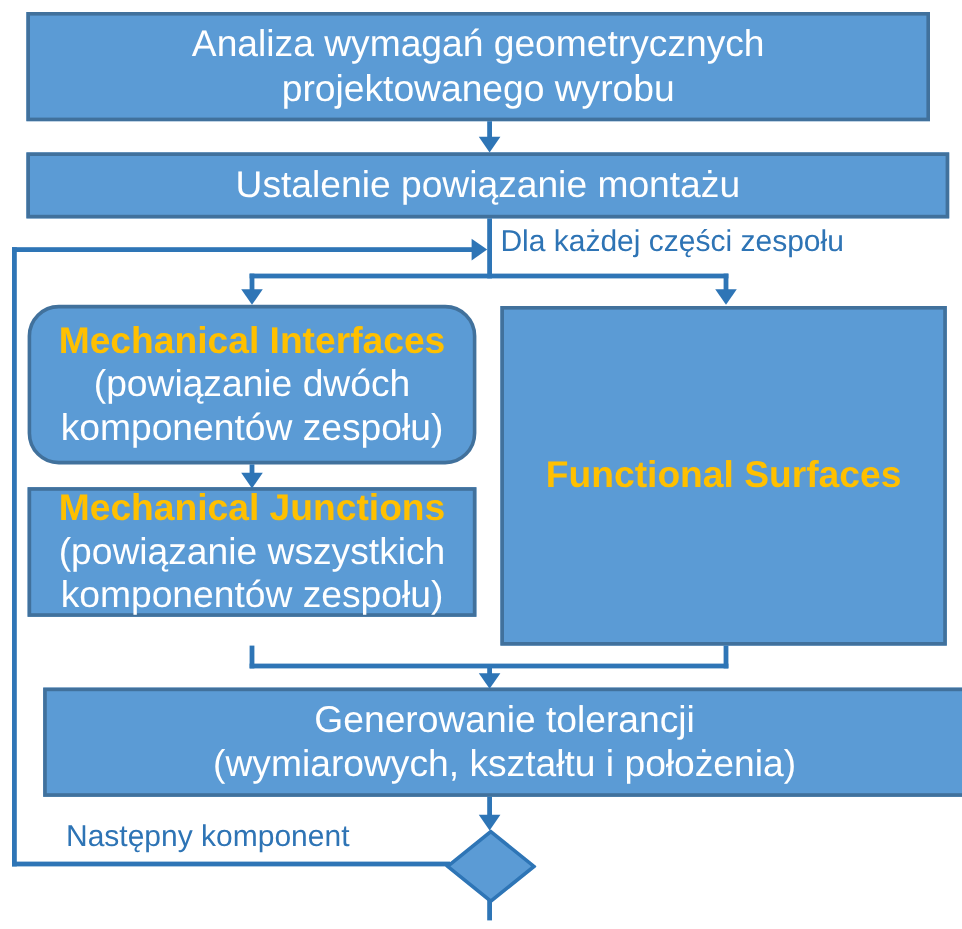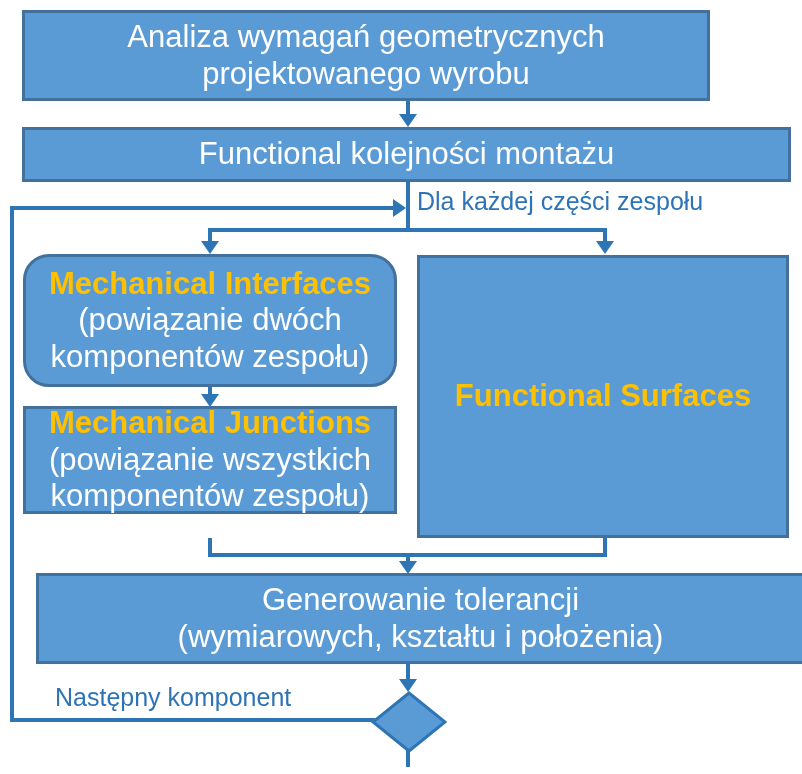--- a/index.html
+++ b/index.html
@@ -36,21 +36,21 @@
   }
   .node .title{
     color:var(--accent);
     font-weight:bold;
     white-space:pre-line;
   }
   .node .subtitle{
     white-space:pre-line;
   }
   
-  .b1{left:22px;top:10px;width:688px;height:91px;text-align:center;}
+  .b1{left:22px;top:10px;width:753px;height:91px;text-align:center;}
   .b2{left:22px;top:127px;width:769px;height:55px;}
   .bA{left:23px;top:254px;width:374px;height:133px;border-radius:26px;}
   .bB{left:23px;top:406px;width:374px;height:108px;}
   .bC{left:417px;top:255px;width:372px;height:283px;}
   .b3{left:36px;top:573px;width:769px;height:91px;}
   
   .line{position:absolute;background:var(--connector);}
   .v1{left:406px;top:101px;width:4px;height:15px;}
   .v2{left:406px;top:182px;width:4px;height:50px;}
   .loop-top-h{left:10px;top:206px;width:385px;height:4px;}
@@ -91,21 +91,21 @@
   .diamond-svg{position:absolute;left:371px;top:691px;}
 </style>
 </head>
 <body>
 
 <div class="canvas">
 
   <div class="node b1">Analiza wymagań geometrycznych
 projektowanego wyrobu</div>
 
-  <div class="node b2">Functional kolejności montażu</div>
+  <div class="node b2">Ustalenie powiązanie montażu</div>
 
   <div class="node bA">
     <div class="title">Mechanical Interfaces</div>
     <div class="subtitle">(powiązanie dwóch
 komponentów zespołu)</div>
   </div>
 
   <div class="node bB">
     <div class="title">Mechanical Junctions</div>
     <div class="subtitle">(powiązanie wszystkich

